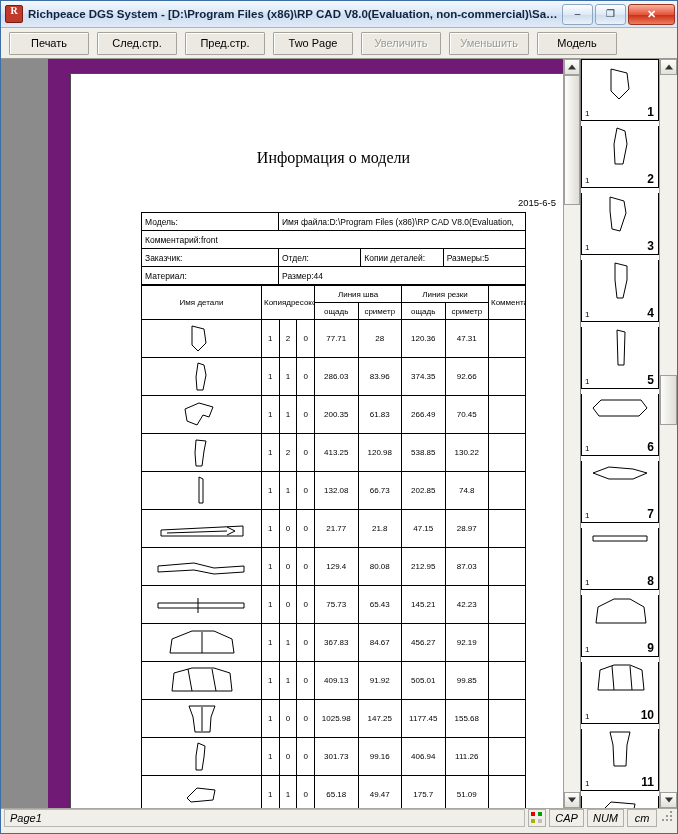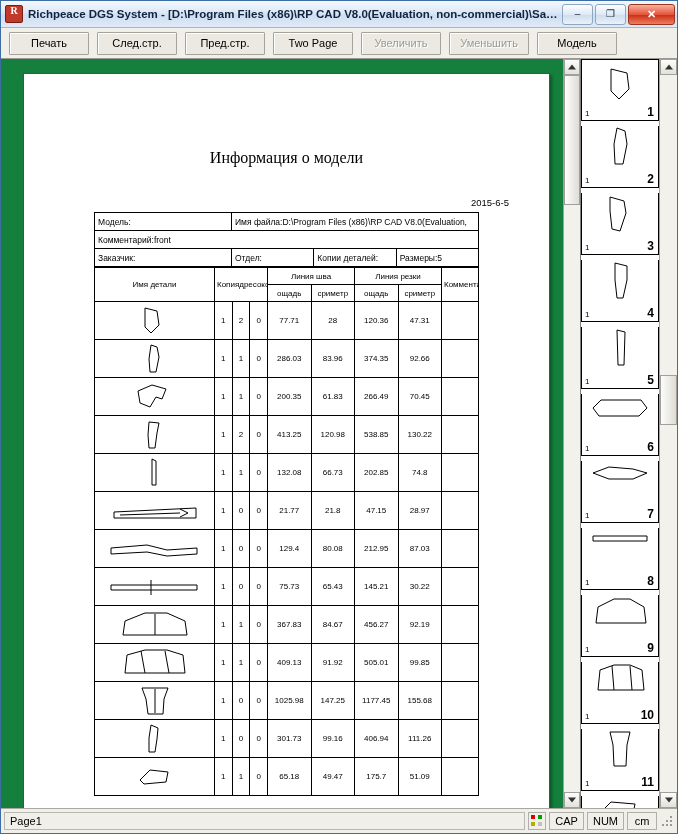--- a/index.html
+++ b/index.html
@@ -125,22 +125,23 @@
   .body {
     flex: 1;
     display: flex;
     position: relative;
     background: #8b8b8b;
     min-height: 0;
   }
   .preview-pane {
     flex: 1;
     position: relative;
-    background: #15803d;
+    background: #701a75;
     overflow: hidden;
+    margin-left: 47px;
   }
   .page-sheet {
     position: absolute;
     left: 22px; top: 14px;
     width: 525px;
     height: 755px;
     background: #ffffff;
     border: 1px solid #4d4d4d;
     box-shadow: 2px 2px 3px rgba(0,0,0,.35);
     overflow: hidden;
@@ -267,24 +268,25 @@
     flex-direction: column;
     flex: none;
   }
 
   
   .statusbar {
     height: 24px;
     background: #f0efe9;
     border-top: 1px solid #a7a7a0;
     display: flex;
-    align-items: center;
+    align-items: flex-start;
     padding: 0 3px;
     gap: 3px;
     flex: none;
+    font-style: italic;
   }
   .status-left {
     flex: 1;
     border: 1px solid #b8b8b2;
     height: 18px;
     display: flex;
     align-items: center;
     padding-left: 5px;
     font-size: 11px;
     box-sizing: border-box;
@@ -377,20 +379,24 @@
             <td colspan="3">Имя файла:D:\Program Files (x86)\RP CAD V8.0(Evaluation,</td>
           </tr>
           <tr>
             <td colspan="4">Комментарий:front</td>
           </tr>
           <tr>
             <td>Заказчик:</td>
             <td style="width:95px">Отдел:</td>
             <td style="width:80px">Копии деталей:</td>
             <td>Размеры:5</td>
+          </tr>
+          <tr>
+            <td>Материал:</td>
+            <td colspan="3">Размер:44</td>
           </tr>
         </tbody>
           </table>
 
         <table class="parts-table">
           <tbody>
               <tr>
             <th rowspan="2" style="width:115px">Имя детали</th>
             <th rowspan="2" colspan="3" style="width:48px">Копиядресокол</th>
             <th colspan="2" style="width:82px">Линия шва</th>
@@ -524,21 +530,21 @@
                     <path d="M4 8 L90 8 L90 13 L4 13 Z" fill="none" stroke="#000" stroke-width="1"></path>
                     <path d="M44 3 L44 18" stroke="#000" stroke-width="1"></path>
                   </svg>
             </td>
             <td class="row">1</td>
             <td class="row">0</td>
             <td class="row">0</td>
             <td class="row">75.73</td>
             <td class="row">65.43</td>
             <td class="row">145.21</td>
-            <td class="row">30.22</td>
+            <td class="row">42.23</td>
             <td class="row"></td>
           </tr>
 
           <tr>
             <td class="row shape-cell">
               <svg width="80" height="32" viewBox="0 0 80 32">
                     <path d="M8 26 L10 12 L30 4 L52 4 L70 12 L72 26 Z" fill="none" stroke="#000" stroke-width="1"></path>
                     <path d="M40 5 L40 26" stroke="#000" stroke-width="1"></path>
                   </svg>
             </td>

